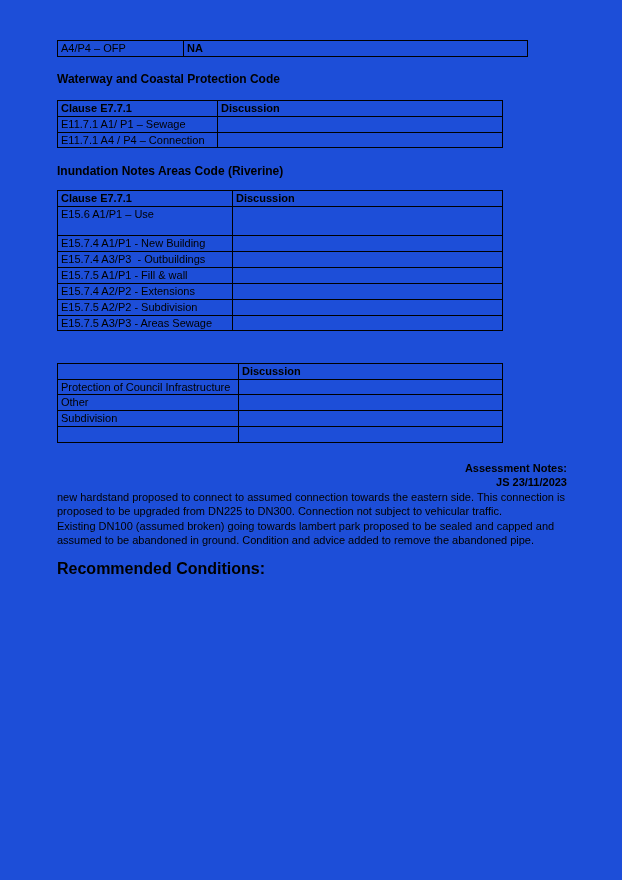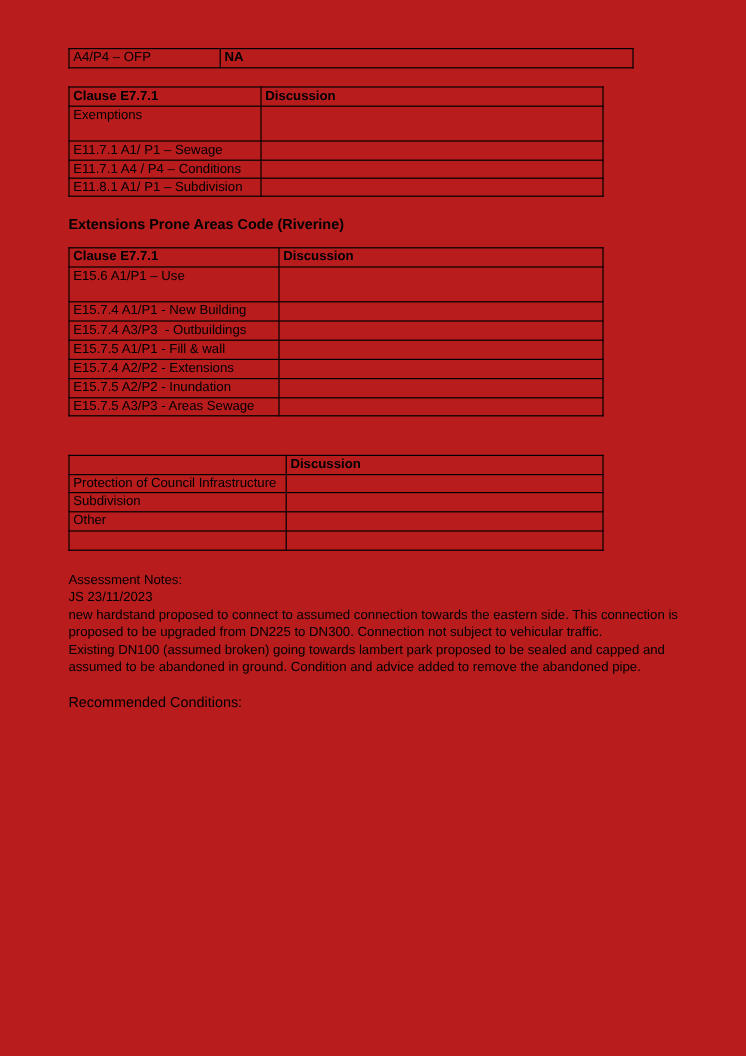--- a/index.html
+++ b/index.html
@@ -1,20 +1,20 @@
 <!DOCTYPE html>
 <html><head>
 <meta charset="utf-8">
 <style>
   html, body { margin: 0; padding: 0; background: #fff; }
   .page {
     position: relative;
     width: 622px;
     height: 880px;
-    background: #b91c1c;
+    background: #1d4ed8;
     font-family: "Liberation Sans", sans-serif;
     color: #000;
     overflow: hidden;
   }
   .content {
     position: absolute;
     left: 57px;
     top: 40px;
     width: 510px;
   }
@@ -56,70 +56,63 @@
   #inundation-table .c1 { width: 168px; }
 
   #other-table { margin: 0 0 18px 0; }
   #other-table .c1 { width: 174px; margin-left: 28px; }
 
   .notes {
     font-size: 11px;
     line-height: 14.4px;
   }
   .notes p { margin: 0; }
-  .notes-heading { font-weight: normal; }
+  .notes-heading { font-weight: bold; text-align: right; }
   .recommended-heading {
-    font-size: 12px;
-    font-weight: normal;
+    font-size: 16px;
+    font-weight: bold;
     line-height: 14px;
     margin: 15px 0 0 0;
   }
 </style>
 </head>
 <body>
 
 <div class="page">
   <div class="content">
 
     <table id="top-table">
       <tbody>
         <tr class="h-1">
           <td class="c1">A4/P4 – OFP</td>
           <td class="bold">NA</td>
         </tr>
       </tbody>
     </table>
 
+    <div class="section-heading" id="waterway-heading">Waterway and Coastal Protection Code</div>
 
     <table id="waterway-table">
       <tbody>
         <tr class="h-1">
           <th class="c1">Clause E7.7.1</th>
           <th>Discussion</th>
         </tr>
-        <tr class="h-tall">
-          <td class="c1">Exemptions</td>
-          <td></td>
-        </tr>
         <tr class="h-1">
           <td class="c1">E11.7.1 A1/ P1 – Sewage</td>
           <td></td>
         </tr>
         <tr>
-          <td class="c1">E11.7.1 A4 / P4 – Conditions</td>
-          <td></td>
-        </tr>
-        <tr>
-          <td class="c1">E11.8.1 A1/ P1 – Subdivision</td>
+          <td class="c1">E11.7.1 A4 / P4 – Connection</td>
           <td></td>
         </tr>
       </tbody>
     </table>
 
-    <div class="section-heading" id="inundation-heading">Extensions Prone Areas Code (Riverine)</div>
+    <div class="section-heading" id="inundation-heading">Inundation Notes Areas Code (Riverine)</div>
 
     <table id="inundation-table">
       <tbody>
         <tr class="h-1">
           <th class="c1">Clause E7.7.1</th>
           <th>Discussion</th>
         </tr>
         <tr class="h-tall">
           <td class="c1">E15.6 A1/P1 – Use</td>
           <td></td>
@@ -134,46 +127,46 @@
         </tr>
         <tr class="h-1">
           <td class="c1">E15.7.5 A1/P1 - Fill &amp; wall</td>
           <td></td>
         </tr>
         <tr class="h-1">
           <td class="c1">E15.7.4 A2/P2 - Extensions</td>
           <td></td>
         </tr>
         <tr class="h-1">
-          <td class="c1">E15.7.5 A2/P2 - Inundation</td>
+          <td class="c1">E15.7.5 A2/P2 - Subdivision</td>
           <td></td>
         </tr>
         <tr>
           <td class="c1">E15.7.5 A3/P3 - Areas Sewage</td>
           <td></td>
         </tr>
       </tbody>
     </table>
 
     <table id="other-table">
       <tbody>
         <tr class="h-1">
           <th class="c1"></th>
           <th>Discussion</th>
         </tr>
         <tr>
           <td class="c1">Protection of Council Infrastructure</td>
           <td></td>
         </tr>
         <tr class="h-1">
-          <td class="c1">Subdivision</td>
+          <td class="c1">Other</td>
           <td></td>
         </tr>
         <tr class="h-1">
-          <td class="c1">Other</td>
+          <td class="c1">Subdivision</td>
           <td></td>
         </tr>
         <tr class="h-1">
           <td class="c1"></td>
           <td></td>
         </tr>
       </tbody>
     </table>
 
     <div class="notes">

